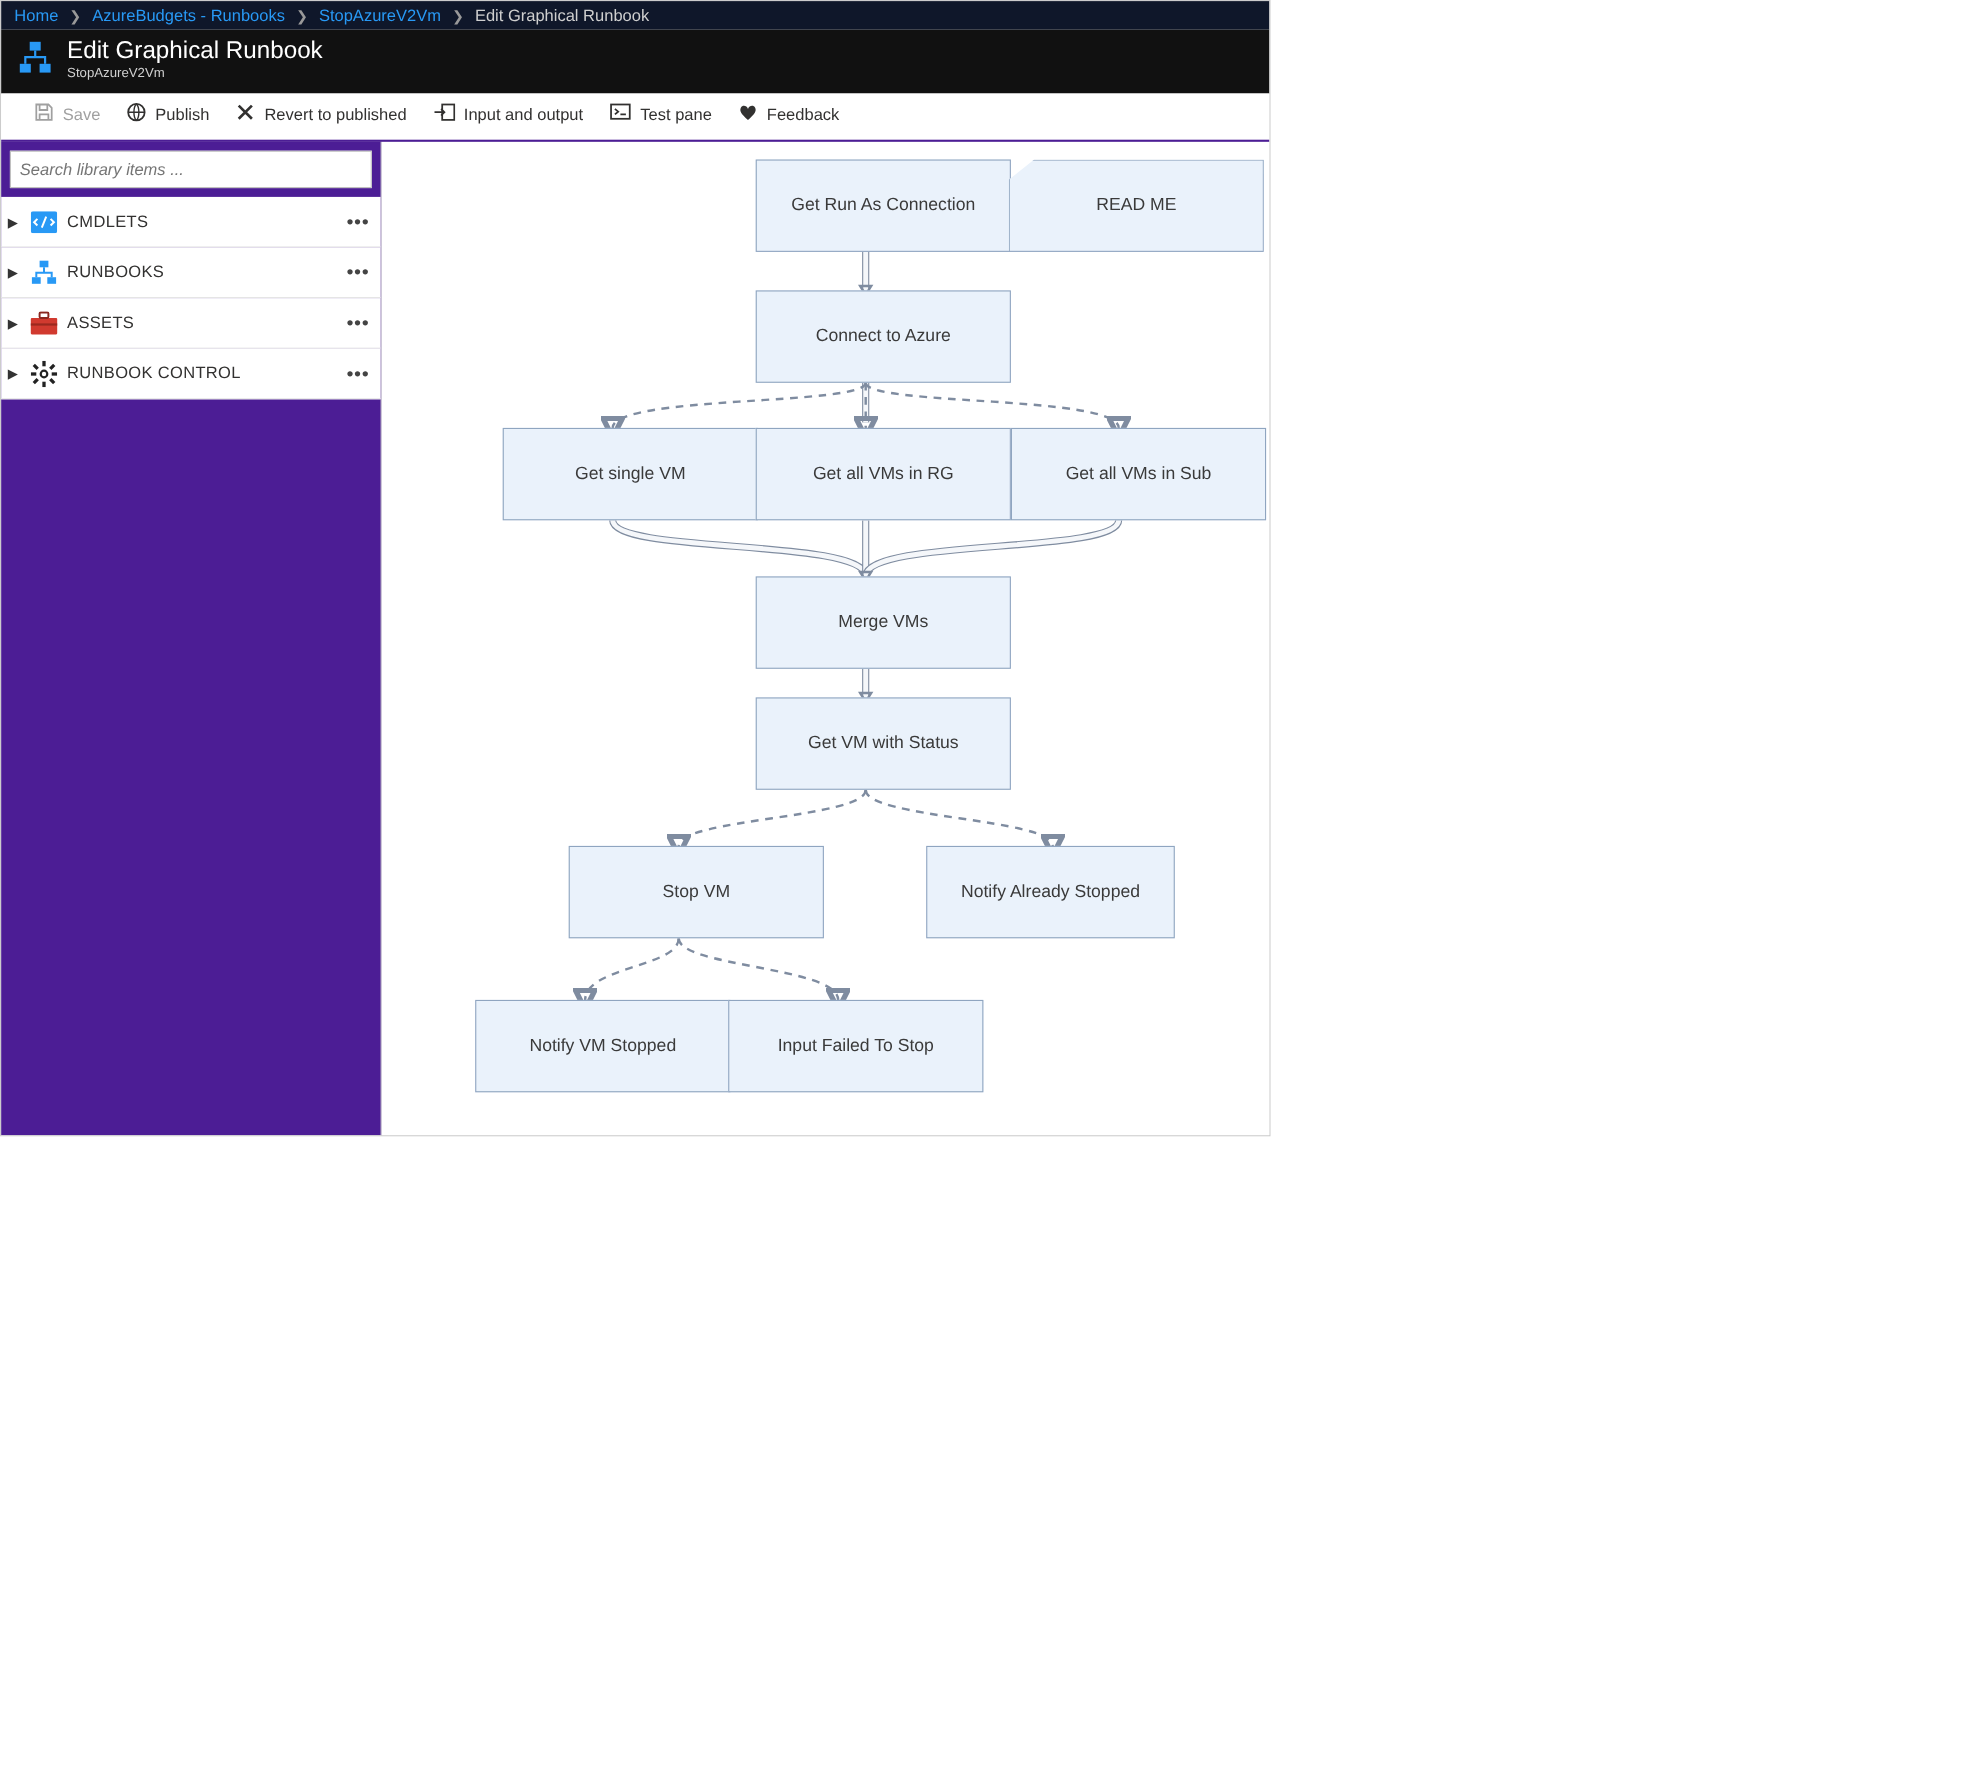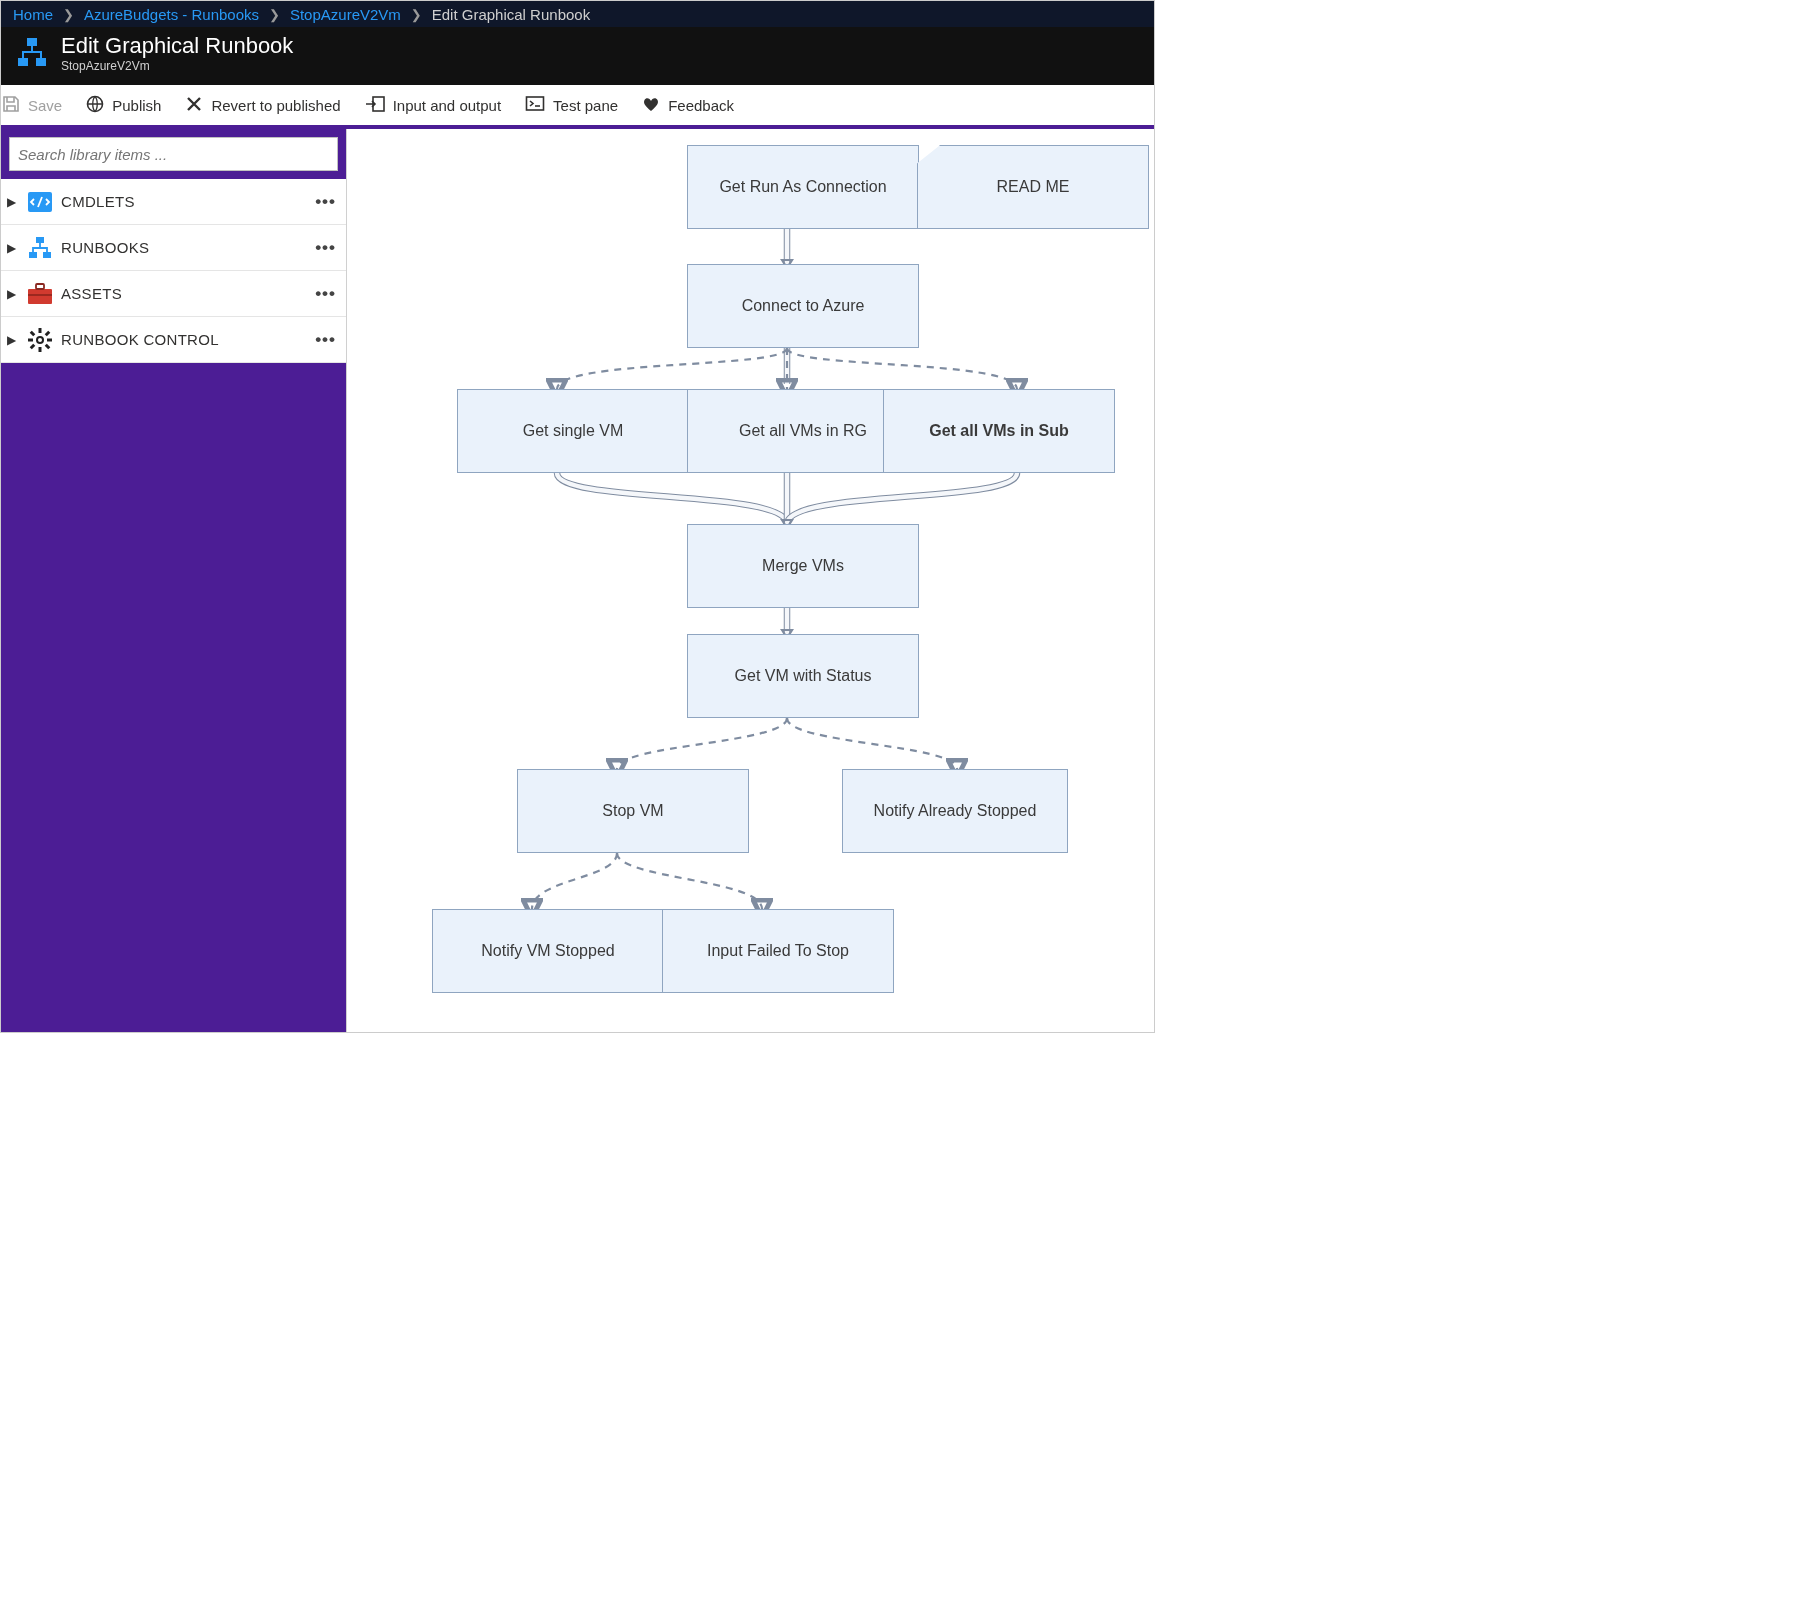--- a/index.html
+++ b/index.html
@@ -46,25 +46,25 @@
     height: 58px;
   }
   .header .titleblock { display: flex; flex-direction: column; }
   .header .title { font-size: 22px; font-weight: 400; }
   .header .subtitle { font-size: 12px; color: #d0d0d0; }
   .hicon svg { display: block; }
 
   
   .toolbar {
     display: flex;
-    align-items: center;
+    align-items: flex-start;
     gap: 24px;
-    padding: 8px 1px;
+    padding: 8px 30px;
     height: 44px;
-    border-bottom: 4px solid #4c1d95;
+    border-bottom: 2px solid #4c1d95;
     background: #fff;
   }
   .toolbar .btn {
     display: flex; align-items: center; gap: 8px;
     color: #323130; cursor: pointer; font-size: 15px;
   }
   .toolbar .btn.disabled { color: #a0a0a0; cursor: default; }
   .toolbar .btn svg { flex: none; }
 
   
@@ -326,21 +326,21 @@
         <path class="arrowhead" d="M435 131 l5 8 5 -8 z"></path>
         <path class="arrowhead" d="M435 391 l5 8 5 -8 z"></path>
         <path class="arrowhead" d="M435 501 l5 8 5 -8 z"></path>
       </svg>
 
       <div class="node" style="left:340px; top:16px;">Get Run As Connection</div>
       <div class="node readme" style="left:570px; top:16px;">READ ME</div>
       <div class="node" style="left:340px; top:135px;">Connect to Azure</div>
       <div class="node" style="left:110px; top:260px;">Get single VM</div>
       <div class="node" style="left:340px; top:260px;">Get all VMs in RG</div>
-      <div class="node" style="left:536px; top:260px;font-weight:bold;">Get all VMs in Sub</div>
+      <div class="node" style="left:572px; top:260px;">Get all VMs in Sub</div>
       <div class="node" style="left:340px; top:395px;">Merge VMs</div>
       <div class="node" style="left:340px; top:505px;">Get VM with Status</div>
       <div class="node" style="left:170px; top:640px;">Stop VM</div>
       <div class="node" style="left:495px; top:640px; width:226px;">Notify Already Stopped</div>
       <div class="node" style="left:85px;  top:780px;">Notify VM Stopped</div>
       <div class="node" style="left:315px; top:780px;">Input Failed To Stop</div>
     </div>
 
   </div>
 </div>

